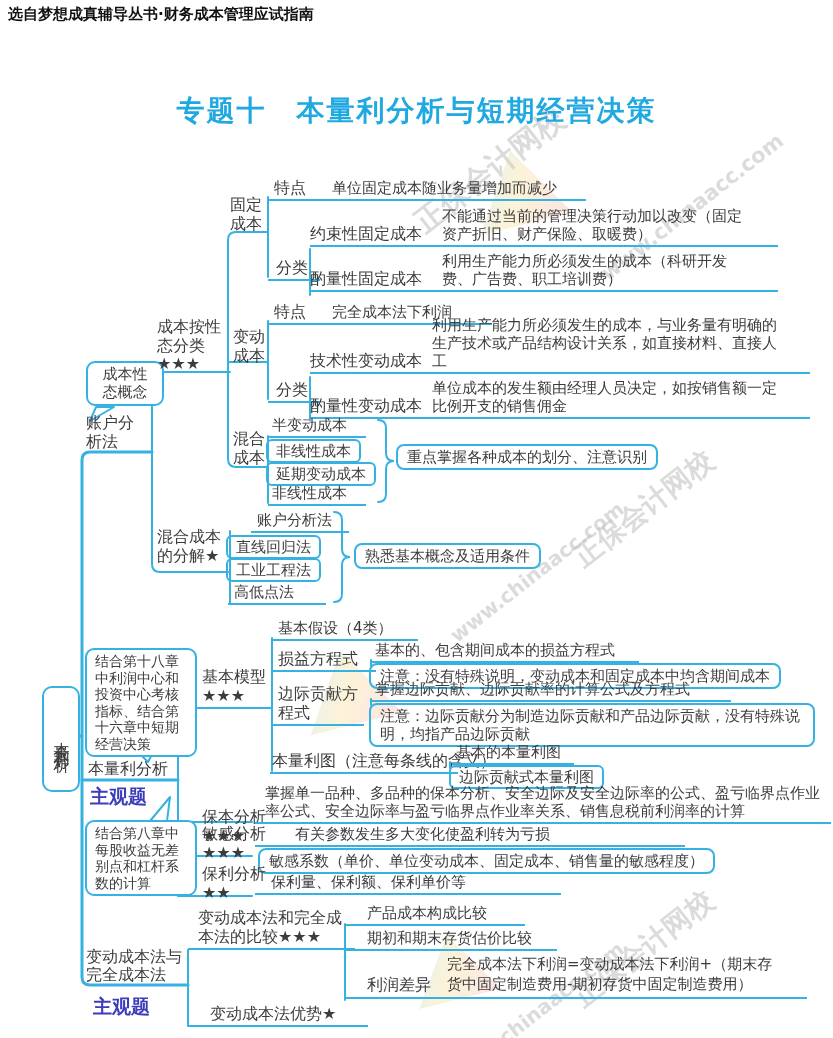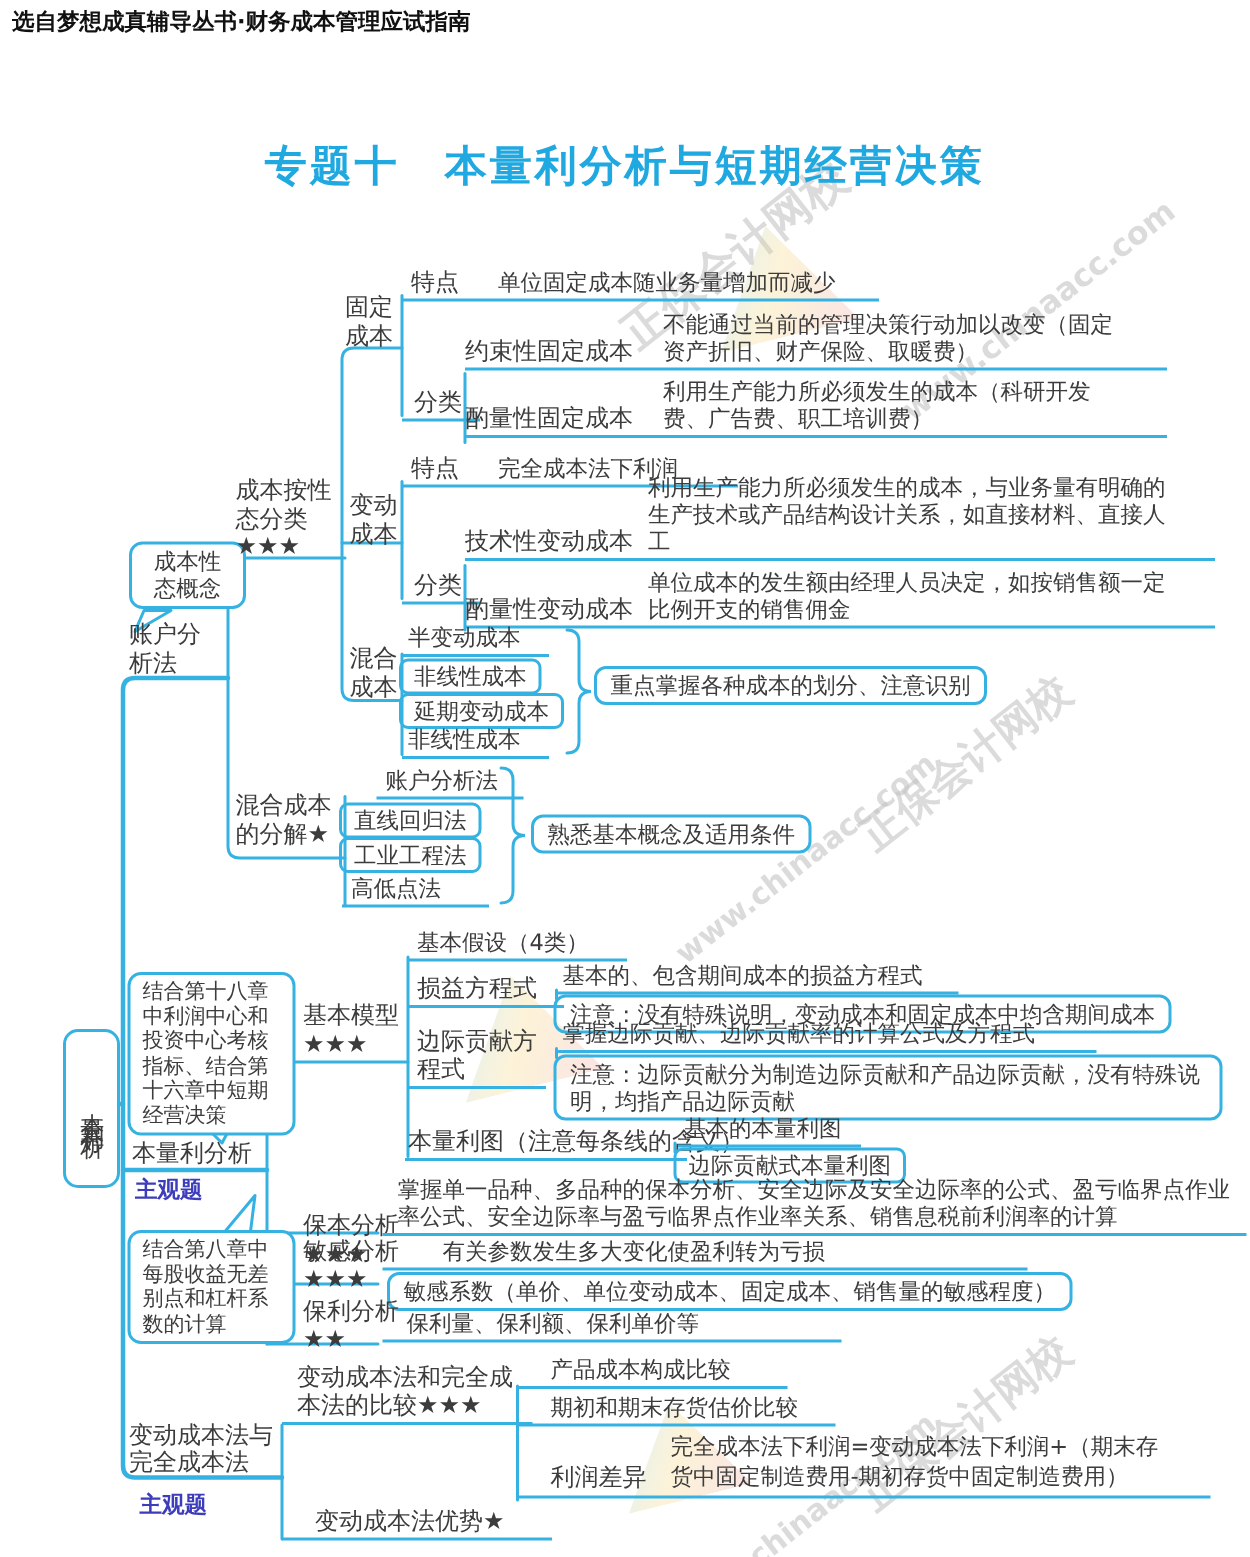--- a/index.html
+++ b/index.html
@@ -20,21 +20,21 @@
   .ub{border-bottom:2px solid var(--acc);padding-bottom:2px;font-size:15px;line-height:1.15;}
   .box{border:2px solid var(--acc);border-radius:6px;font-size:15px;line-height:1.2;
        padding:1px 8px;white-space:nowrap;}
   .note{border:2px solid var(--acc);border-radius:8px;font-size:15px;line-height:1.2;
         padding:2px 9px;}
   .callout{border:2px solid var(--acc);border-radius:9px;font-size:15px;line-height:1.18;
         padding:3px 8px;background:#fff;}
   .root{border:2.5px solid var(--acc);border-radius:10px;writing-mode:vertical-rl;
         text-orientation:upright;font-size:16px;letter-spacing:4px;display:flex;
         align-items:center;justify-content:center;background:#fff;}
-  .tag{font-size:15px;font-weight:bold;color:#3d3dbb;}
+  .tag{font-size:19px;font-weight:bold;color:#3d3dbb;}
   .wm{color:#c6c6c6;opacity:.62;font-weight:bold;transform:rotate(-38deg);
       pointer-events:none;white-space:nowrap;}
   .logo{clip-path:polygon(0 100%,52% 0,100% 100%);
         background:linear-gradient(120deg,rgba(125,205,238,.28),rgba(247,214,125,.30) 50%,rgba(233,150,150,.25));
         transform:rotate(-14deg);pointer-events:none;}
 </style>
 </head>
 <body>
 
 <div id="canvas">

